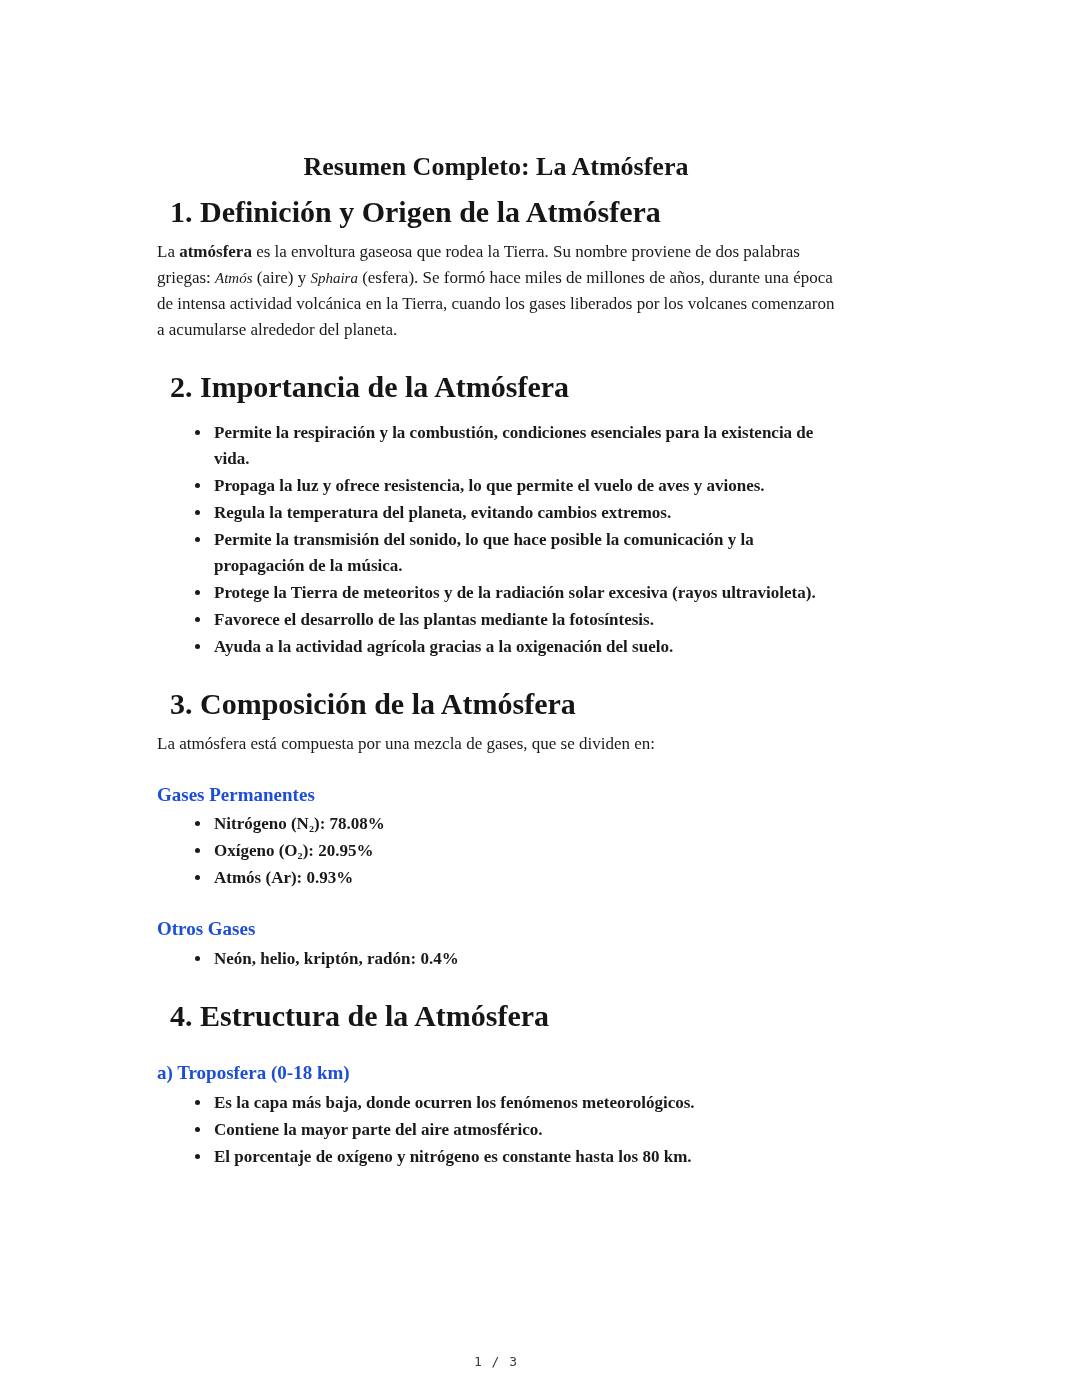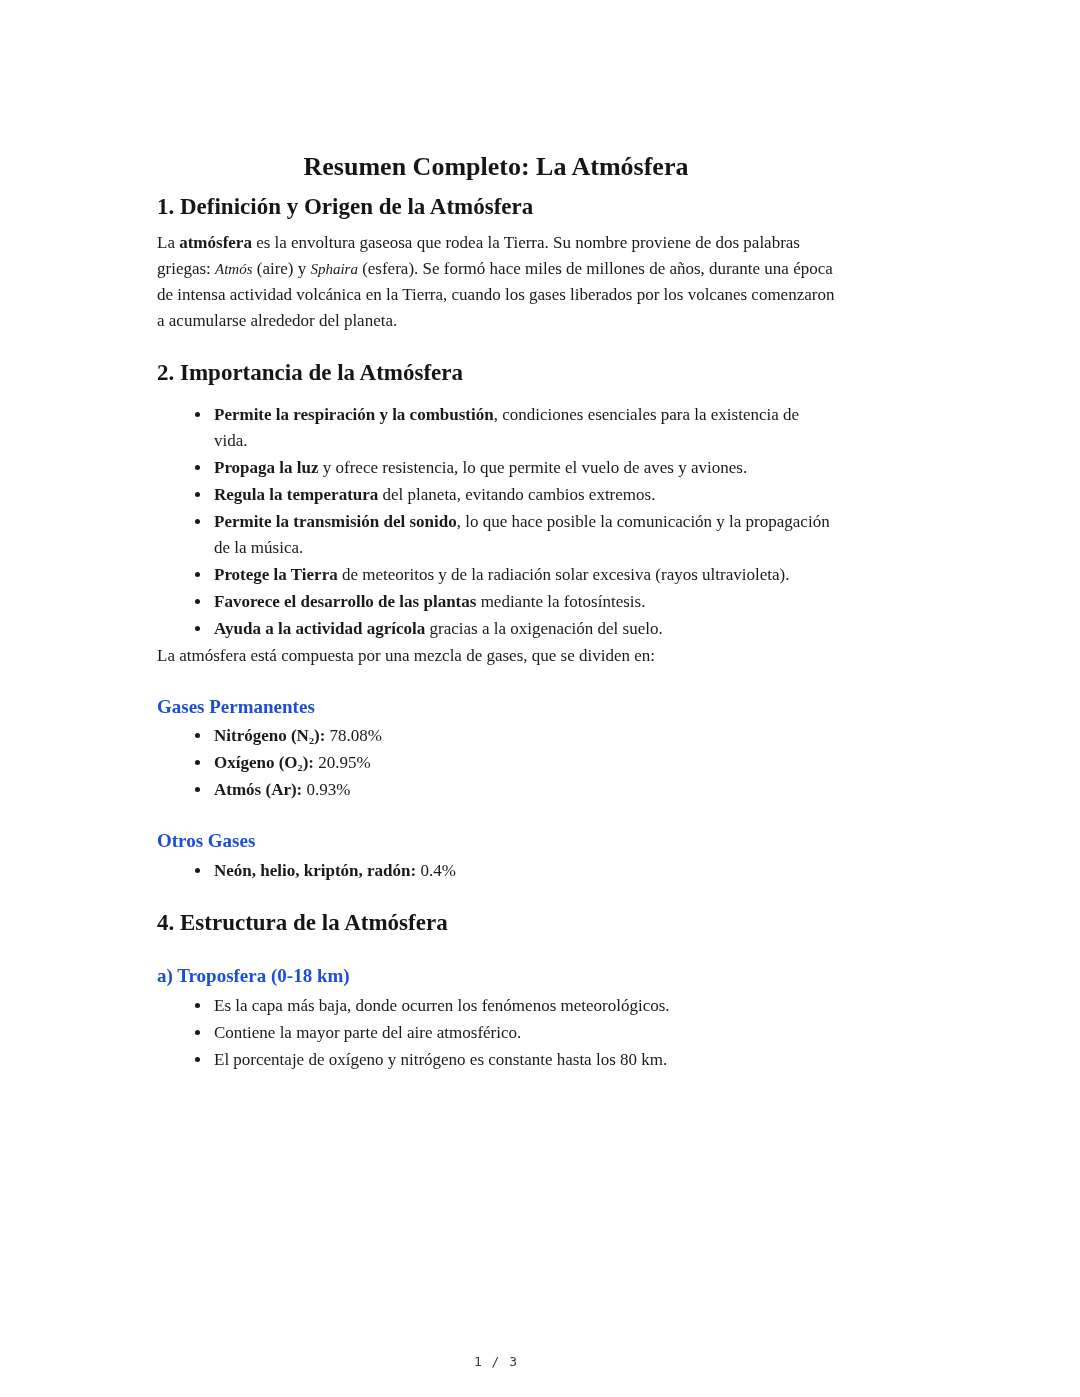--- a/index.html
+++ b/index.html
@@ -20,24 +20,24 @@
   }
   .doc-title {
     font-size: 26px;
     line-height: 1.3;
     font-weight: bold;
     text-align: center;
     margin: 0 0 8px 0;
     color: #161616;
   }
   h2.sec-heading {
-    font-size: 23px;
+    font-size: 30px;
     line-height: 1.3;
     font-weight: bold;
-    margin: 24px 0 8px 0;
+    margin: 24px 0 8px 13px;
     color: #161616;
   }
   .sec-first h2.sec-heading {
     margin-top: 5px;
   }
   h3.sub-heading {
     font-size: 19px;
     line-height: 1.3;
     font-weight: bold;
     margin: 26px 0 4px 0;
@@ -52,20 +52,21 @@
     font-style: italic;
     font-size: 0.88em;
     margin-top: 20px;
   }
   ul.bullets {
     list-style: disc outside;
     margin: 14px 0 0 0;
     padding-left: 55px;
     font-size: 17px;
     line-height: 26px;
+    font-weight: bold;
   }
   ul.bullets.tight {
     margin-top: 2px;
   }
   ul.bullets li {
     padding-left: 2px;
     margin: 0 0 1px 0;
   }
   .gas-group {
     margin: 0;
@@ -101,20 +102,21 @@
       <li><strong>Propaga la luz</strong><span> y ofrece resistencia, lo que permite el vuelo de aves y aviones.</span></li>
       <li><strong>Regula la temperatura</strong><span> del planeta, evitando cambios extremos.</span></li>
       <li><strong>Permite la transmisión del sonido</strong><span>, lo que hace posible la comunicación y la propagación de la música.</span></li>
       <li><strong>Protege la Tierra</strong><span> de meteoritos y de la radiación solar excesiva (rayos ultravioleta).</span></li>
       <li><strong>Favorece el desarrollo de las plantas</strong><span> mediante la fotosíntesis.</span></li>
       <li><strong>Ayuda a la actividad agrícola</strong><span> gracias a la oxigenación del suelo.</span></li>
     </ul>
   </section>
 
   <section class="sec">
+    <h2 class="sec-heading">3. Composición de la Atmósfera</h2>
     <p class="body">La atmósfera está compuesta por una mezcla de gases, que se dividen en:</p>
 
     <div class="gas-group">
       <h3 class="sub-heading">Gases Permanentes</h3>
       <ul class="bullets tight">
         <li><strong>Nitrógeno (N₂):</strong><span> 78.08%</span></li>
         <li><strong>Oxígeno (O₂):</strong><span> 20.95%</span></li>
         <li><strong>Atmós (Ar):</strong><span> 0.93%</span></li>
       </ul>
     </div>

